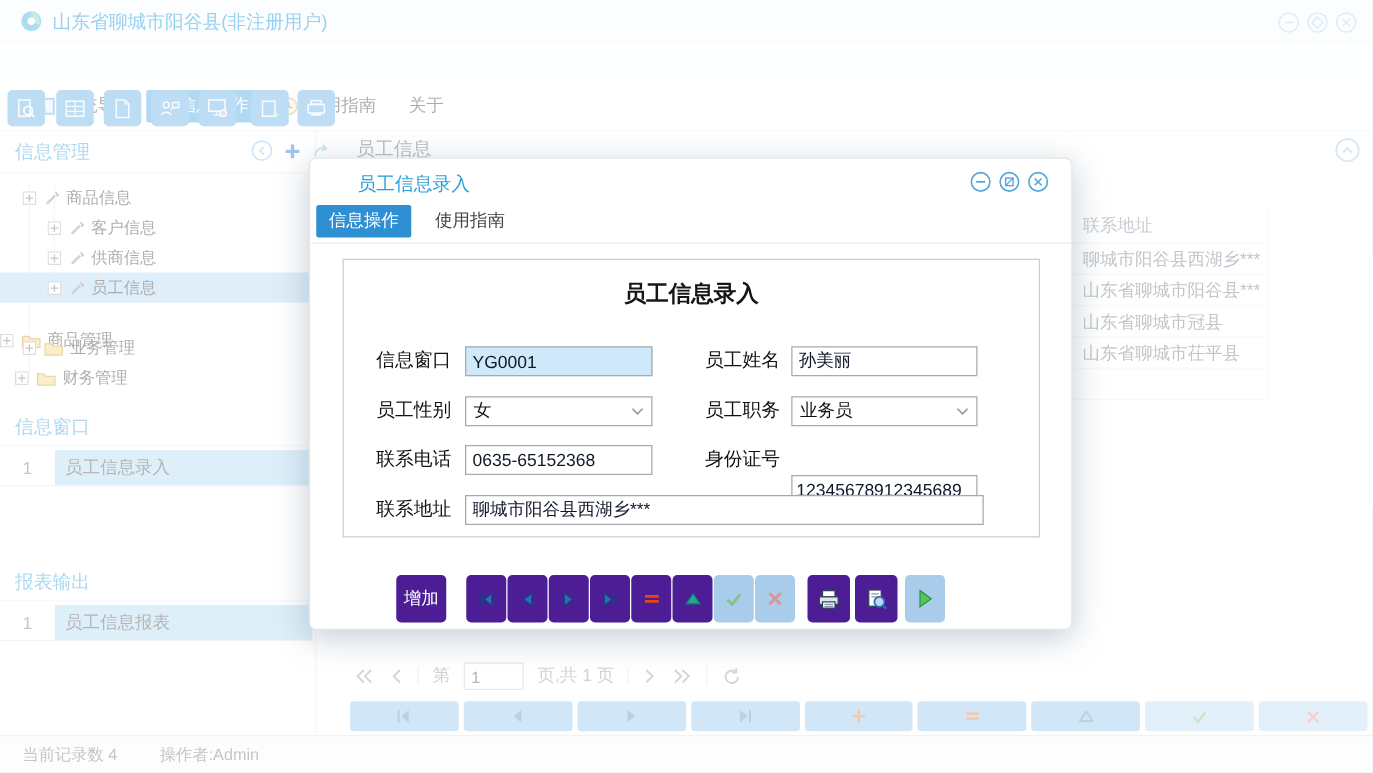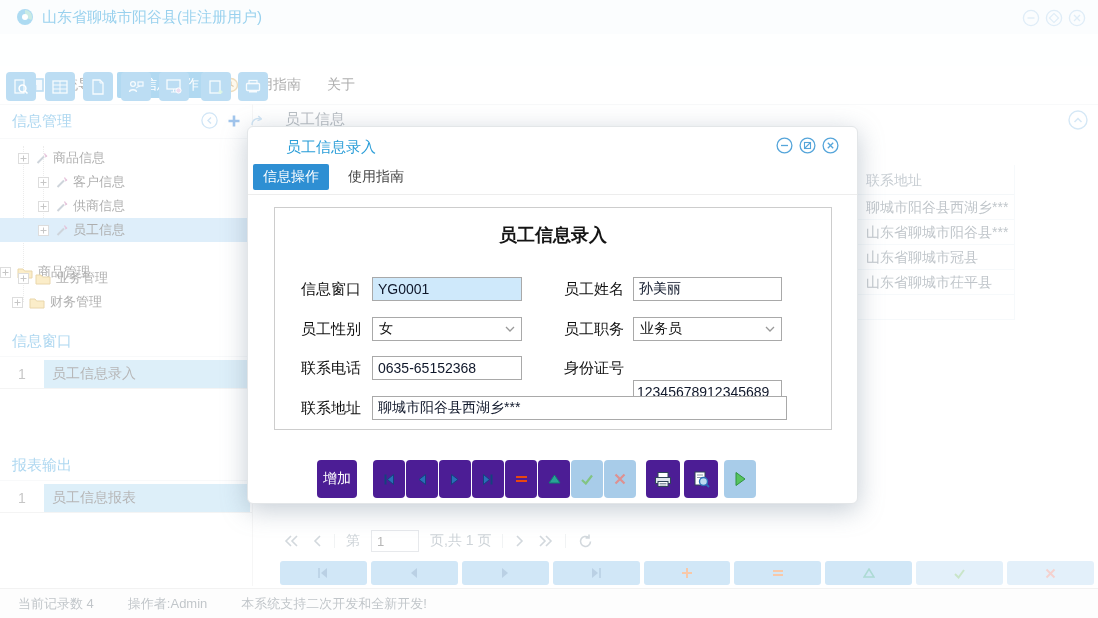--- a/index.html
+++ b/index.html
@@ -432,21 +432,20 @@
     <span class="bbtn lite">
         <svg width="11" height="11" viewBox="0 0 11 11">
           <path d="M1.5 1.5 l8 8 M9.5 1.5 l-8 8" stroke="#e8a09a" stroke-width="2"></path>
         </svg>
       </span>
   </div>
 
   <div class="statusbar">
     <span>当前记录数 4</span>
     <span>操作者:Admin</span>
-    <span>本系统支持二次开发和全新开发!</span>
   </div>
 
   <div class="overlay"></div>
 
   <div class="dialog">
     <span class="dlg-title">员工信息录入</span>
     <span class="dlg-ctl">
       <span>
           <svg width="17" height="17" viewBox="0 0 17 17">
             <circle cx="8.5" cy="8.5" r="7.4" fill="none" stroke="#55a5da" stroke-width="1.3"></circle>

